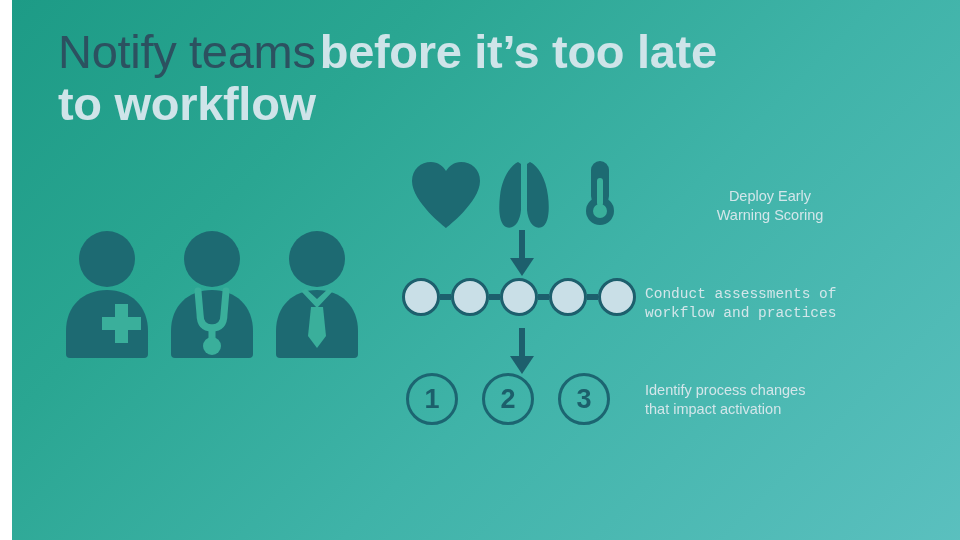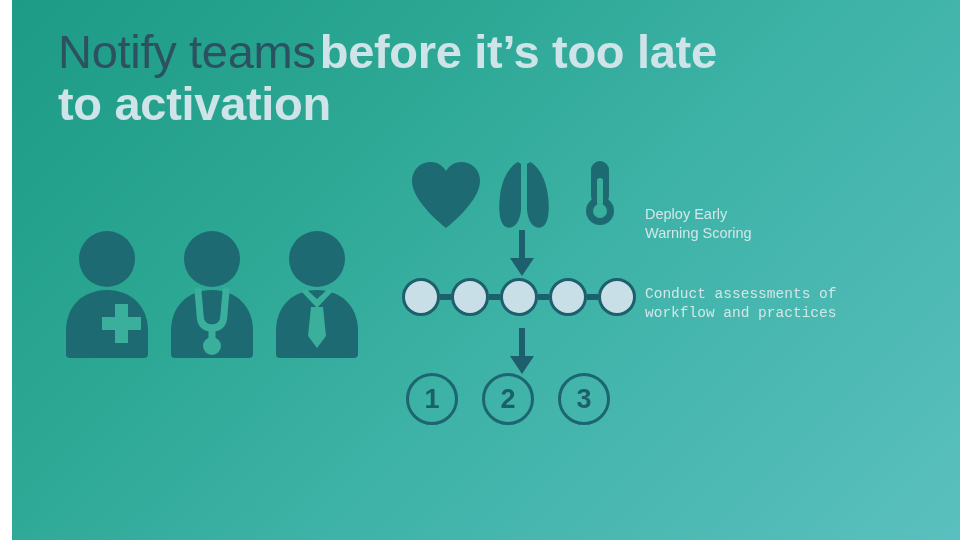--- a/index.html
+++ b/index.html
@@ -139,36 +139,36 @@
   .caption {
     position: absolute;
     left: 633px;
     width: 250px;
     font-size: 14.5px;
     font-weight: 400;
     line-height: 1.32;
     color: #d3e6ea;
     white-space: pre-line;
   }
-  #caption-1 { top: 205px; }
+  #caption-1 { top: 187px; text-align: center; }
   #caption-2 { top: 285px; font-family: Liberation Mono, monospace; }
   #caption-3 { top: 381px; }
 </style>
 </head>
 <body>
 
 <div id="slide">
 
   <div id="title-block">
     <span class="title-line">
       <span class="title-dark">Notify teams</span>
       <span class="title-light">before it’s too late</span>
     </span>
     <span class="title-line">
-      <span class="title-light">to activation</span>
+      <span class="title-light">to workflow</span>
     </span>
   </div>
 
   <div id="people-group">
 
     <div class="person person-nurse">
       <svg viewBox="0 0 94 130" width="94" height="130" aria-hidden="true">
         <circle cx="47" cy="31" r="28" fill="#1d6a72"></circle>
         <path d="M47 62 C23 62 6 78 6 103 L6 126 Q6 130 10 130 L84 130 Q88 130 88 126 L88 103 C88 78 71 62 47 62 Z" fill="#1d6a72"></path>
         <g>
@@ -260,14 +260,16 @@
         <span class="num-circle">2</span>
         <span class="num-circle">3</span>
       </div>
     </div>
   </div>
 
   <div class="caption" id="caption-1">Deploy Early
 Warning Scoring</div>
   <div class="caption" id="caption-2">Conduct assessments of
 workflow and practices</div>
+  <div class="caption" id="caption-3">Identify process changes
+that impact activation</div>
 
 </div>
 
 </body></html>

